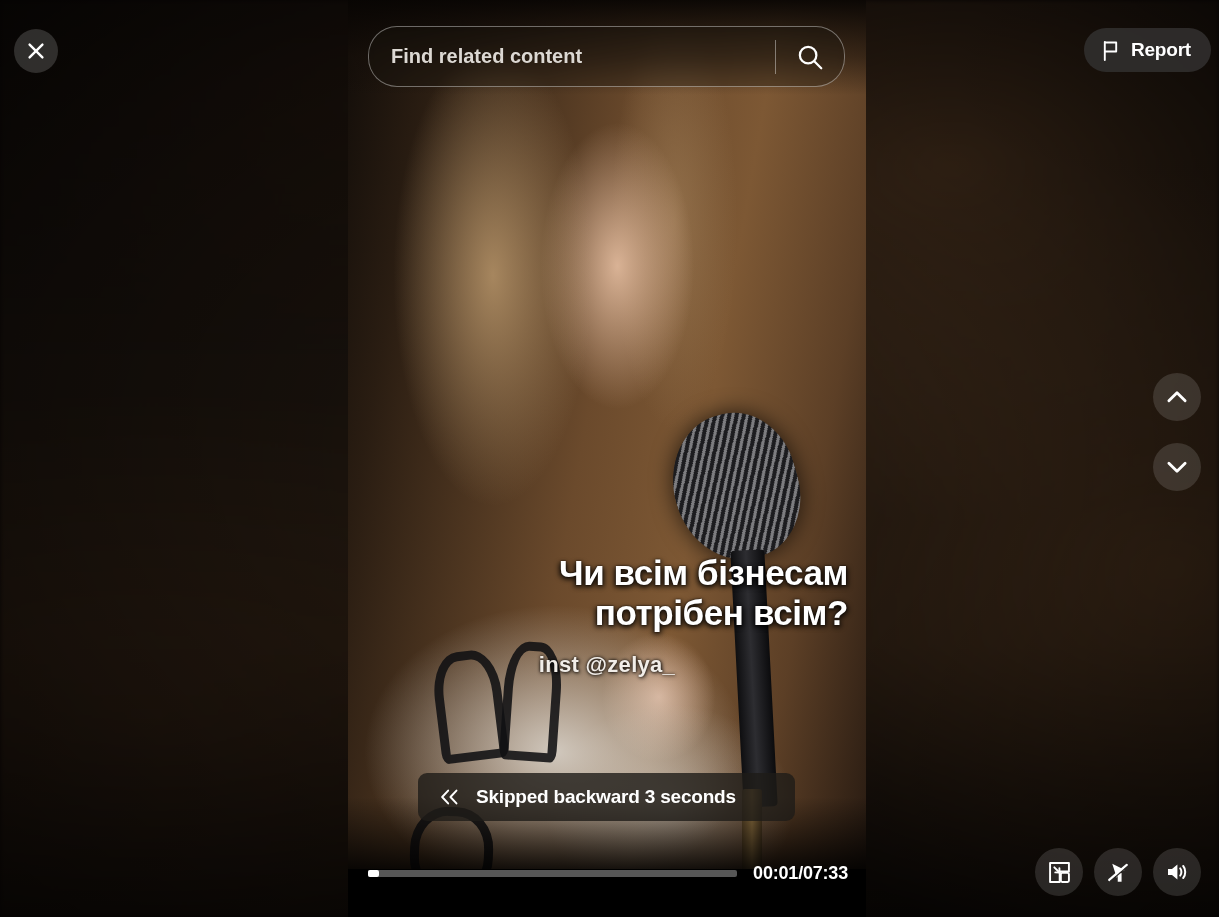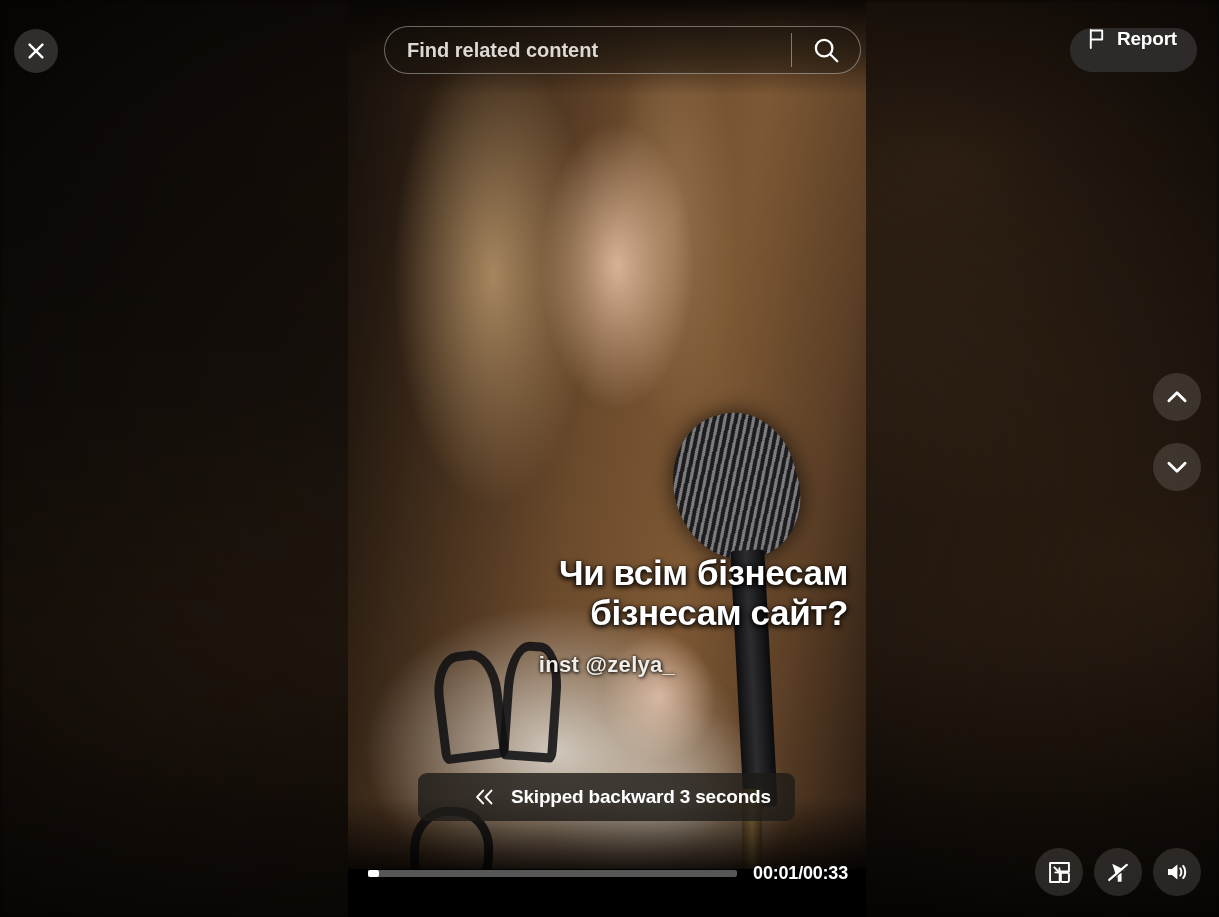--- a/index.html
+++ b/index.html
@@ -149,24 +149,24 @@
     font-size: 22px;
     font-weight: 700;
     color: #f1ede8;
     letter-spacing: 0.3px;
     text-shadow: 0 0 3px rgba(0,0,0,0.9), 1px 1px 4px rgba(0,0,0,0.8);
   }
 
   
   .search-bar {
     position: absolute;
-    left: 384px;
+    left: 368px;
     top: 26px;
     width: 477px;
-    height: 48px;
+    height: 61px;
     border: 1px solid rgba(255,255,255,0.38);
     border-radius: 29px;
     background: rgba(28,22,17,0.30);
     display: flex;
     align-items: center;
     backdrop-filter: blur(3px);
   }
   .search-input {
     flex: 1;
     height: 100%;
@@ -199,27 +199,27 @@
     border-radius: 50%;
     background: rgba(255,255,255,0.16);
     border: none;
     display: flex; align-items: center; justify-content: center;
     cursor: pointer;
   }
 
   
   .report-btn {
     position: absolute;
-    right: 22px; top: 28px;
+    right: 8px; top: 28px;
     height: 44px;
     padding: 0 20px 0 17px;
     border-radius: 22px;
     background: rgba(48,46,44,0.92);
     border: none;
-    display: flex; align-items: flex-start; gap: 11px;
+    display: flex; align-items: center; gap: 11px;
     cursor: pointer;
   }
   .report-label {
     font-size: 19px;
     font-weight: bold;
     color: #ffffff;
     letter-spacing: -0.2px;
   }
 
   
@@ -258,21 +258,21 @@
     position: absolute;
     left: 418px;
     top: 773px;
     width: 377px;
     height: 48px;
     border-radius: 9px;
     background: rgba(30,27,24,0.80);
     display: flex;
     align-items: center;
     gap: 14px;
-    padding-left: 55px;
+    padding-left: 20px;
   }
   .toast-label {
     font-size: 19px;
     font-weight: bold;
     color: #ffffff;
     letter-spacing: -0.2px;
   }
 
   
   .progress-row {
@@ -324,21 +324,21 @@
       <div class="shirt-print-3"></div>
       <div class="mic-head"></div>
       <div class="mic-stem"></div>
       <div class="mic-base"></div>
     </div>
 
     <div class="video-dark-top"></div>
 
     <div class="video-caption">
       <div class="caption-line">Чи всім бізнесам</div>
-      <div class="caption-line">бізнесам сайт?</div>
+      <div class="caption-line">потрібен всім?</div>
       <div class="caption-handle">inst @zelya_</div>
     </div>
 
     <div class="video-dark-bottom"></div>
     <div class="video-letterbox"></div>
   </div>
 
   <button class="close-btn">
     <svg width="22" height="22" viewBox="0 0 24 24">
       <path d="M5 5 L19 19 M19 5 L5 19" stroke="#ffffff" stroke-width="2.6" stroke-linecap="round" fill="none"></path>
@@ -380,21 +380,21 @@
       <path d="M11 3 L4.5 10 L11 17" stroke="#ffffff" stroke-width="2.1" stroke-linecap="round" stroke-linejoin="round" fill="none"></path>
       <path d="M20 3 L13.5 10 L20 17" stroke="#ffffff" stroke-width="2.1" stroke-linecap="round" stroke-linejoin="round" fill="none"></path>
     </svg>
     <span class="toast-label">Skipped backward 3 seconds</span>
   </div>
 
   <div class="progress-row">
     <div class="progress-track">
       <div class="progress-fill" style="width: 3%;"></div>
     </div>
-    <span class="time-label">00:01/00:33</span>
+    <span class="time-label">00:01/07:33</span>
   </div>
 
   <div class="ctrl-cluster">
     <button class="ctrl-btn">
       <svg width="25" height="25" viewBox="0 0 26 26">
         <path d="M3.2 3.2 H22.8 V12 H13.2 V22.8 H3.2 Z" stroke="#ffffff" stroke-width="2" stroke-linejoin="round" fill="none"></path>
         <rect x="14.4" y="13.4" width="8.4" height="9.4" rx="1.4" stroke="#ffffff" stroke-width="2" fill="none"></rect>
         <path d="M7.6 7.6 L13 13" stroke="#ffffff" stroke-width="2" stroke-linecap="round" fill="none"></path>
         <path d="M12.9 8.6 L13 13 L8.6 12.9" stroke="#ffffff" stroke-width="2" stroke-linecap="round" stroke-linejoin="round" fill="none"></path>
       </svg>

